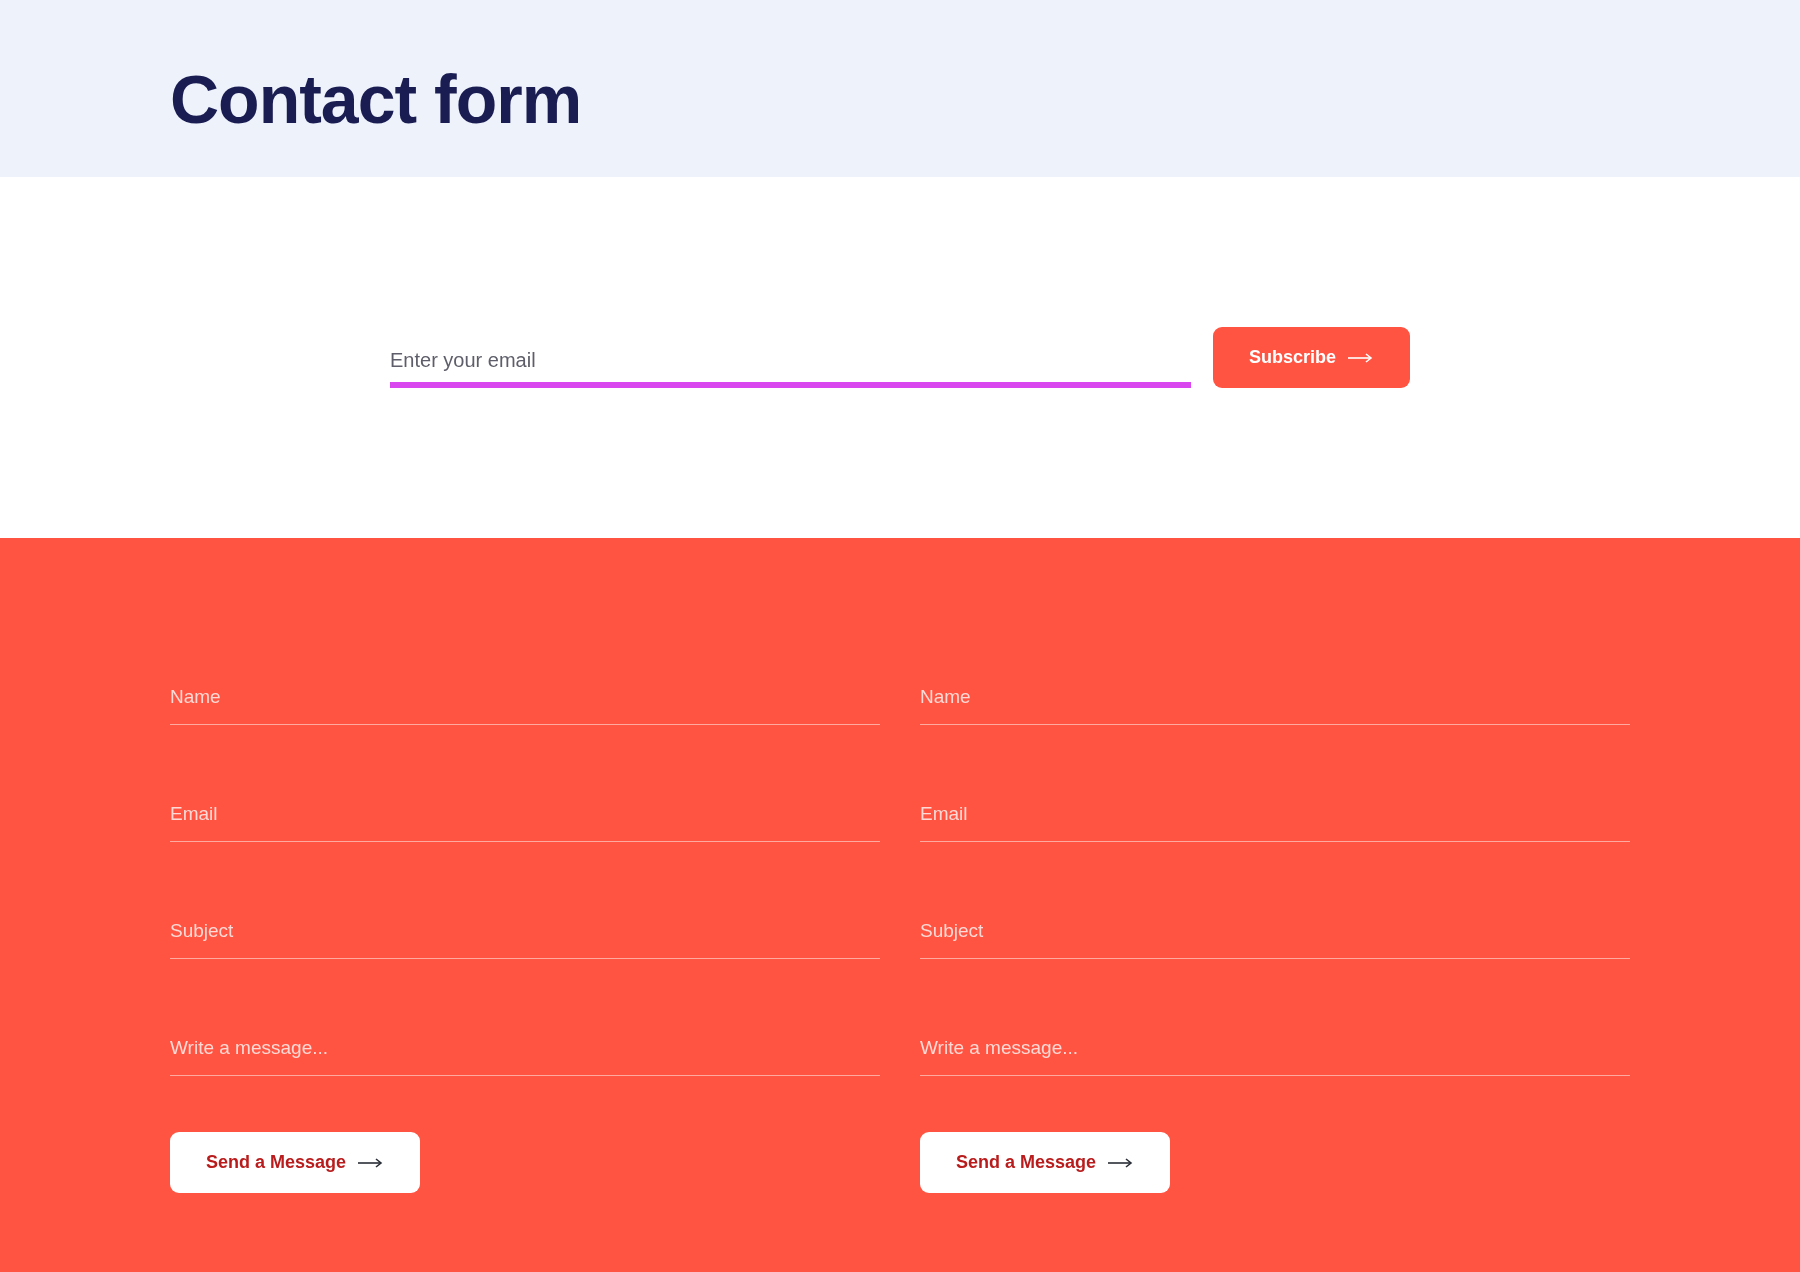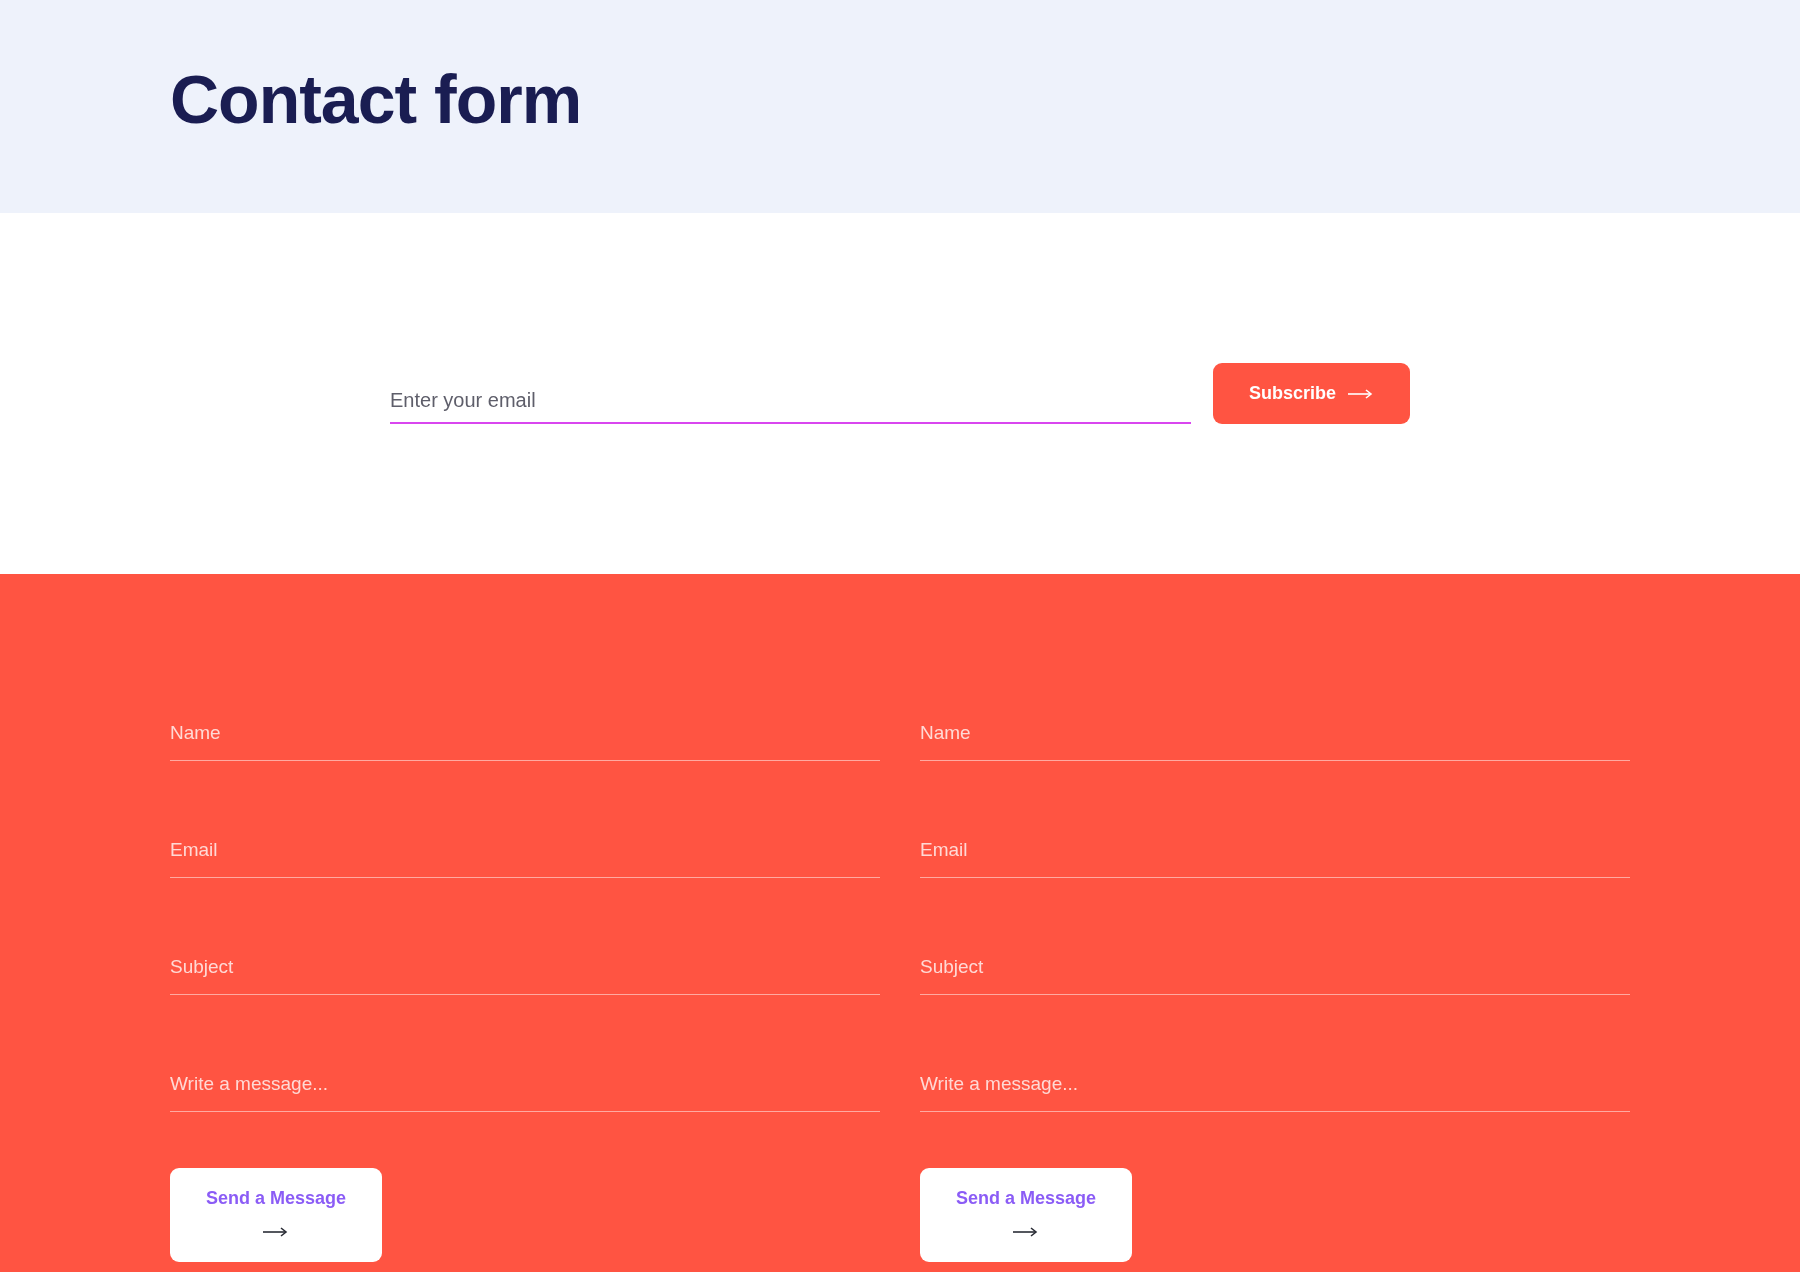--- a/index.html
+++ b/index.html
@@ -3,21 +3,21 @@
 <meta charset="utf-8">
 <style>
 * { margin: 0; padding: 0; box-sizing: border-box; }
 body {
   font-family: 'Segoe UI', Tahoma, Geneva, Verdana, sans-serif;
   background: #ffffff;
   width: 1800px;
 }
 .hero {
   background: #eef2fb;
-  padding: 60px 0 75px 0;
+  padding: 60px 0 39px 0;
 }
 .hero-inner {
   max-width: 1520px;
   margin: 0 auto;
   padding: 0 30px;
 }
 .page-title {
   color: #1a1d52;
   font-size: 68px;
   font-weight: 800;
@@ -30,21 +30,21 @@
 .subscribe-inner {
   max-width: 1020px;
   margin: 0 auto;
   display: flex;
   align-items: flex-end;
   gap: 22px;
 }
 .subscribe-input {
   flex: 1;
   border: none;
-  border-bottom: 2px solid #d946ef;
+  border-bottom: 6px solid #d946ef;
   background: transparent;
   font-size: 20px;
   padding: 10px 0;
   color: #333;
   outline: none;
 }
 .subscribe-input::placeholder {
   color: #5e5e6a;
 }
 .btn {
@@ -57,22 +57,21 @@
   font-weight: 600;
   padding: 20px 36px;
   cursor: pointer;
 }
 .btn-primary {
   background: #ff5442;
   color: #ffffff;
 }
 .btn-white {
   background: #ffffff;
-  color: #8b5cf6;
-  flex-direction: column;
+  color: #b91c1c;
 }
 .arrow-icon {
   display: inline-block;
 }
 .contact-section {
   background: #ff5442;
   padding: 120px 0 140px 0;
 }
 .contact-inner {
   max-width: 1520px;

